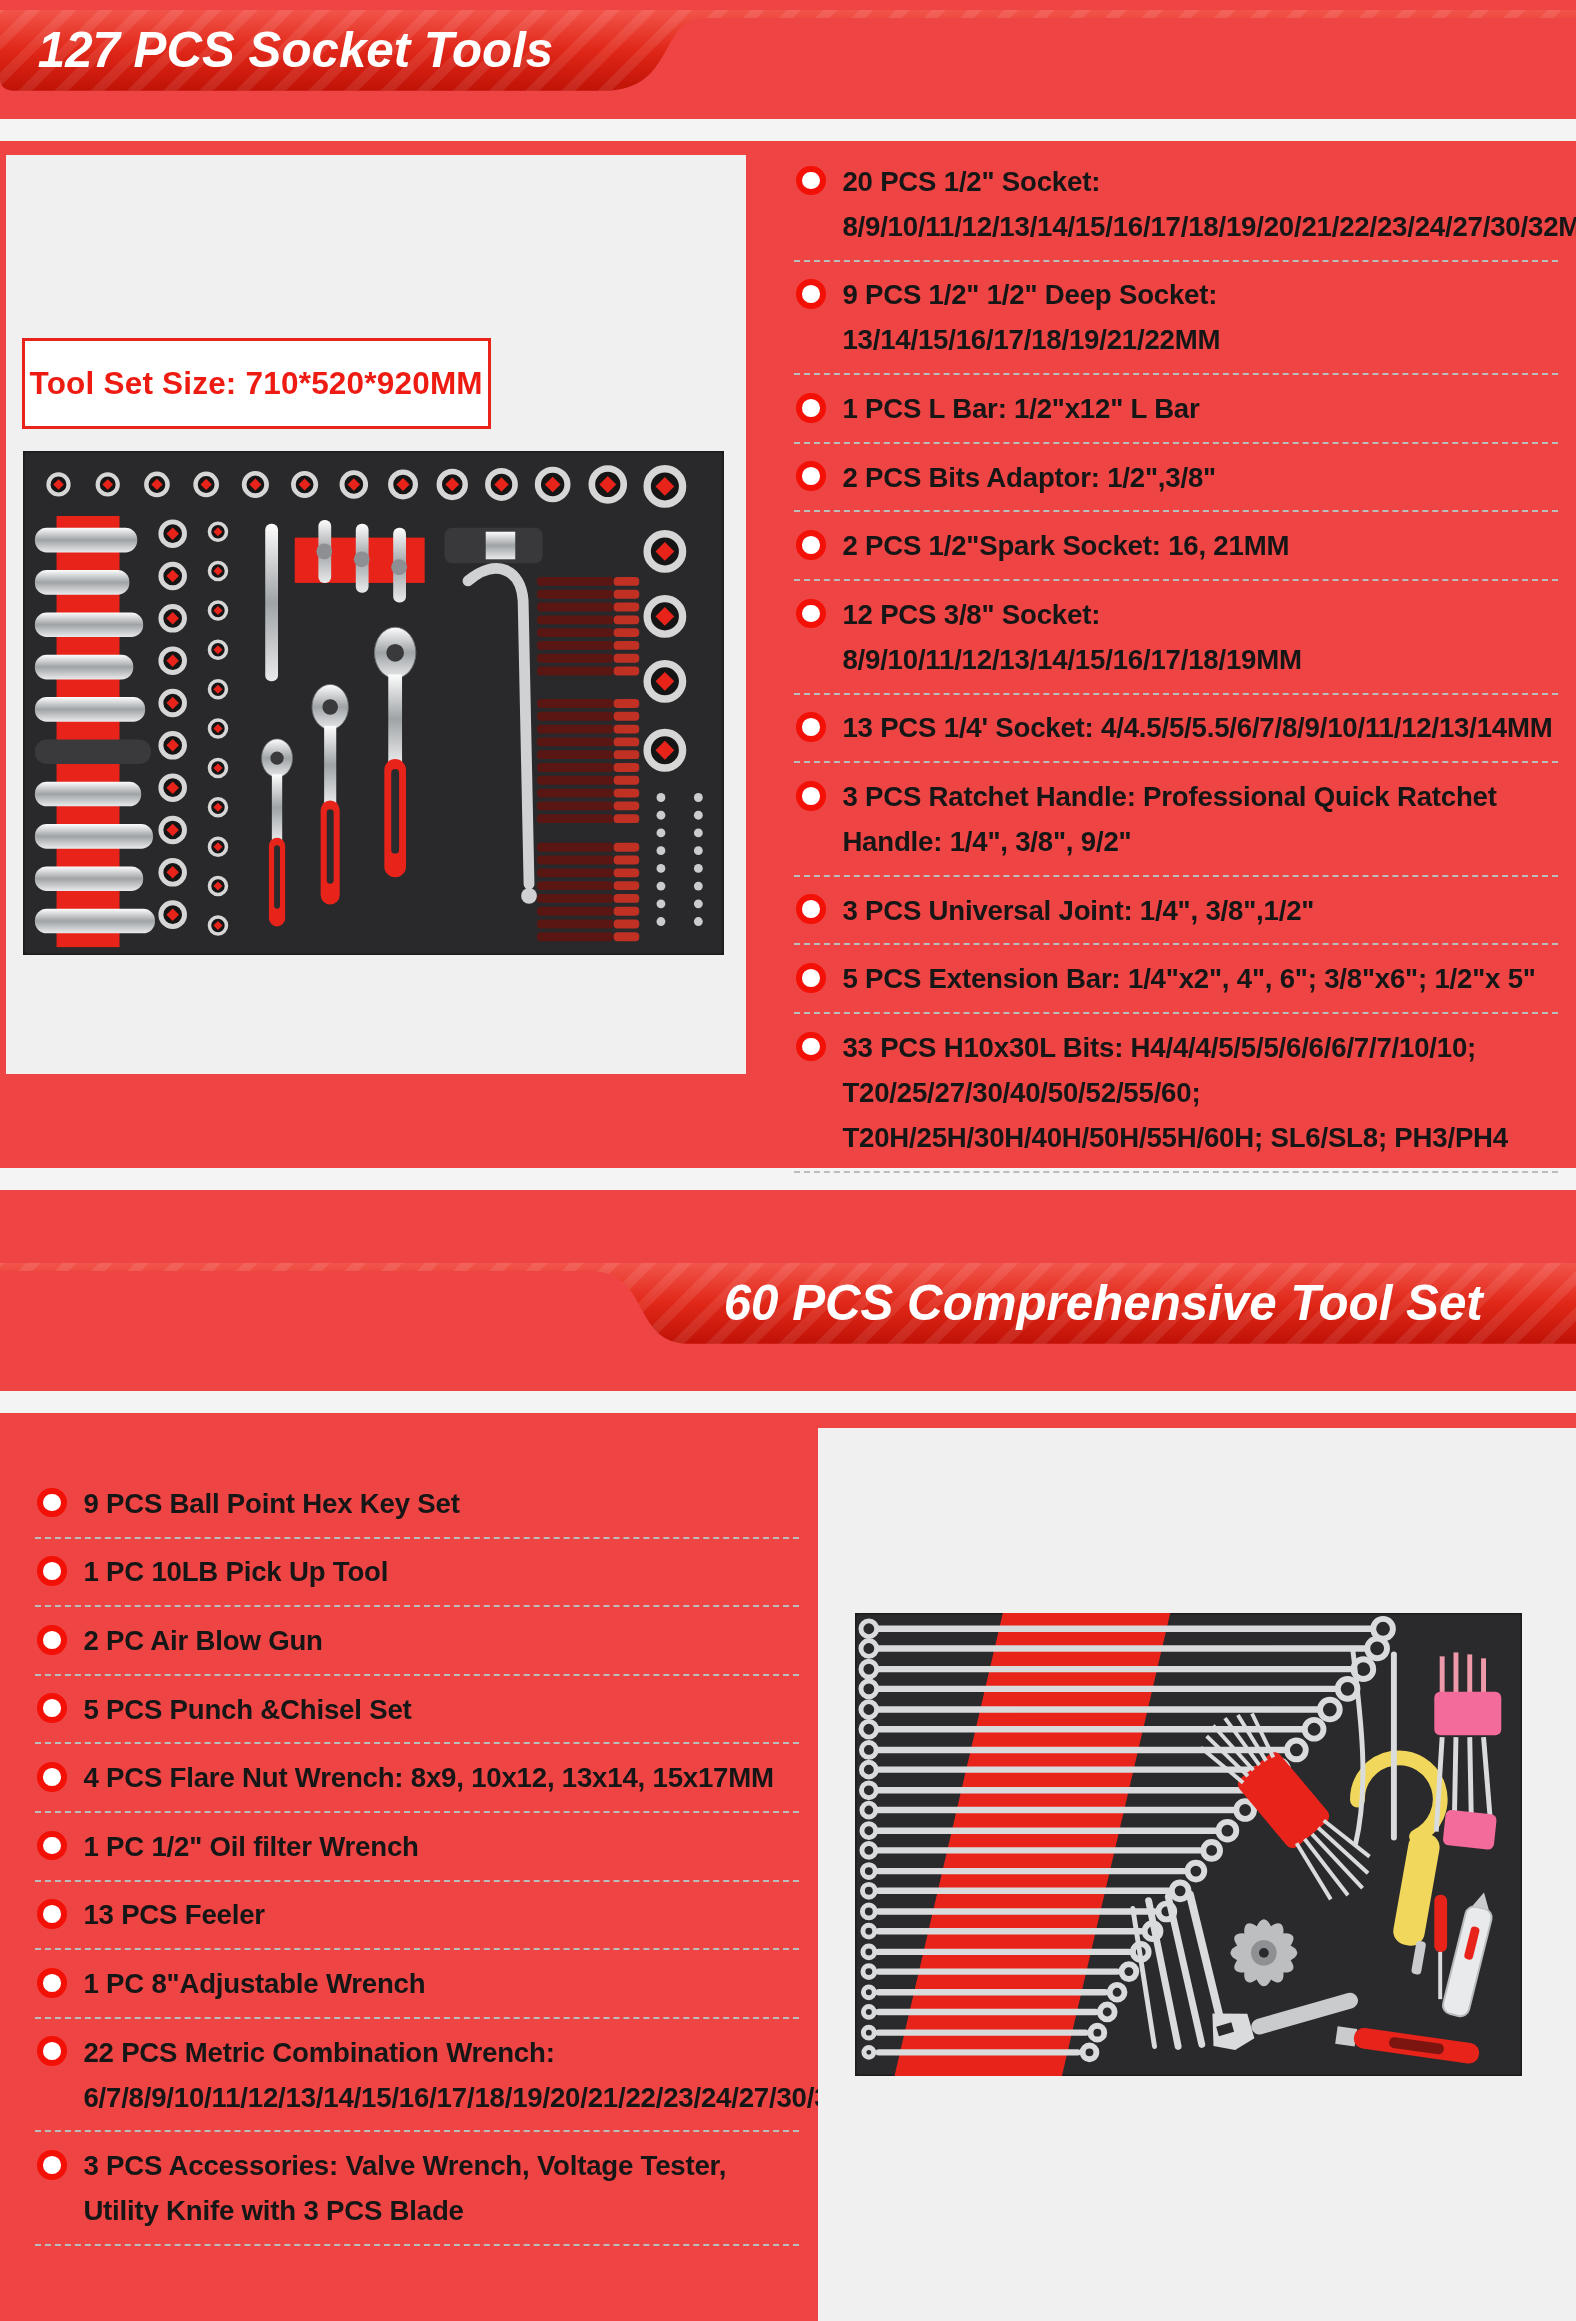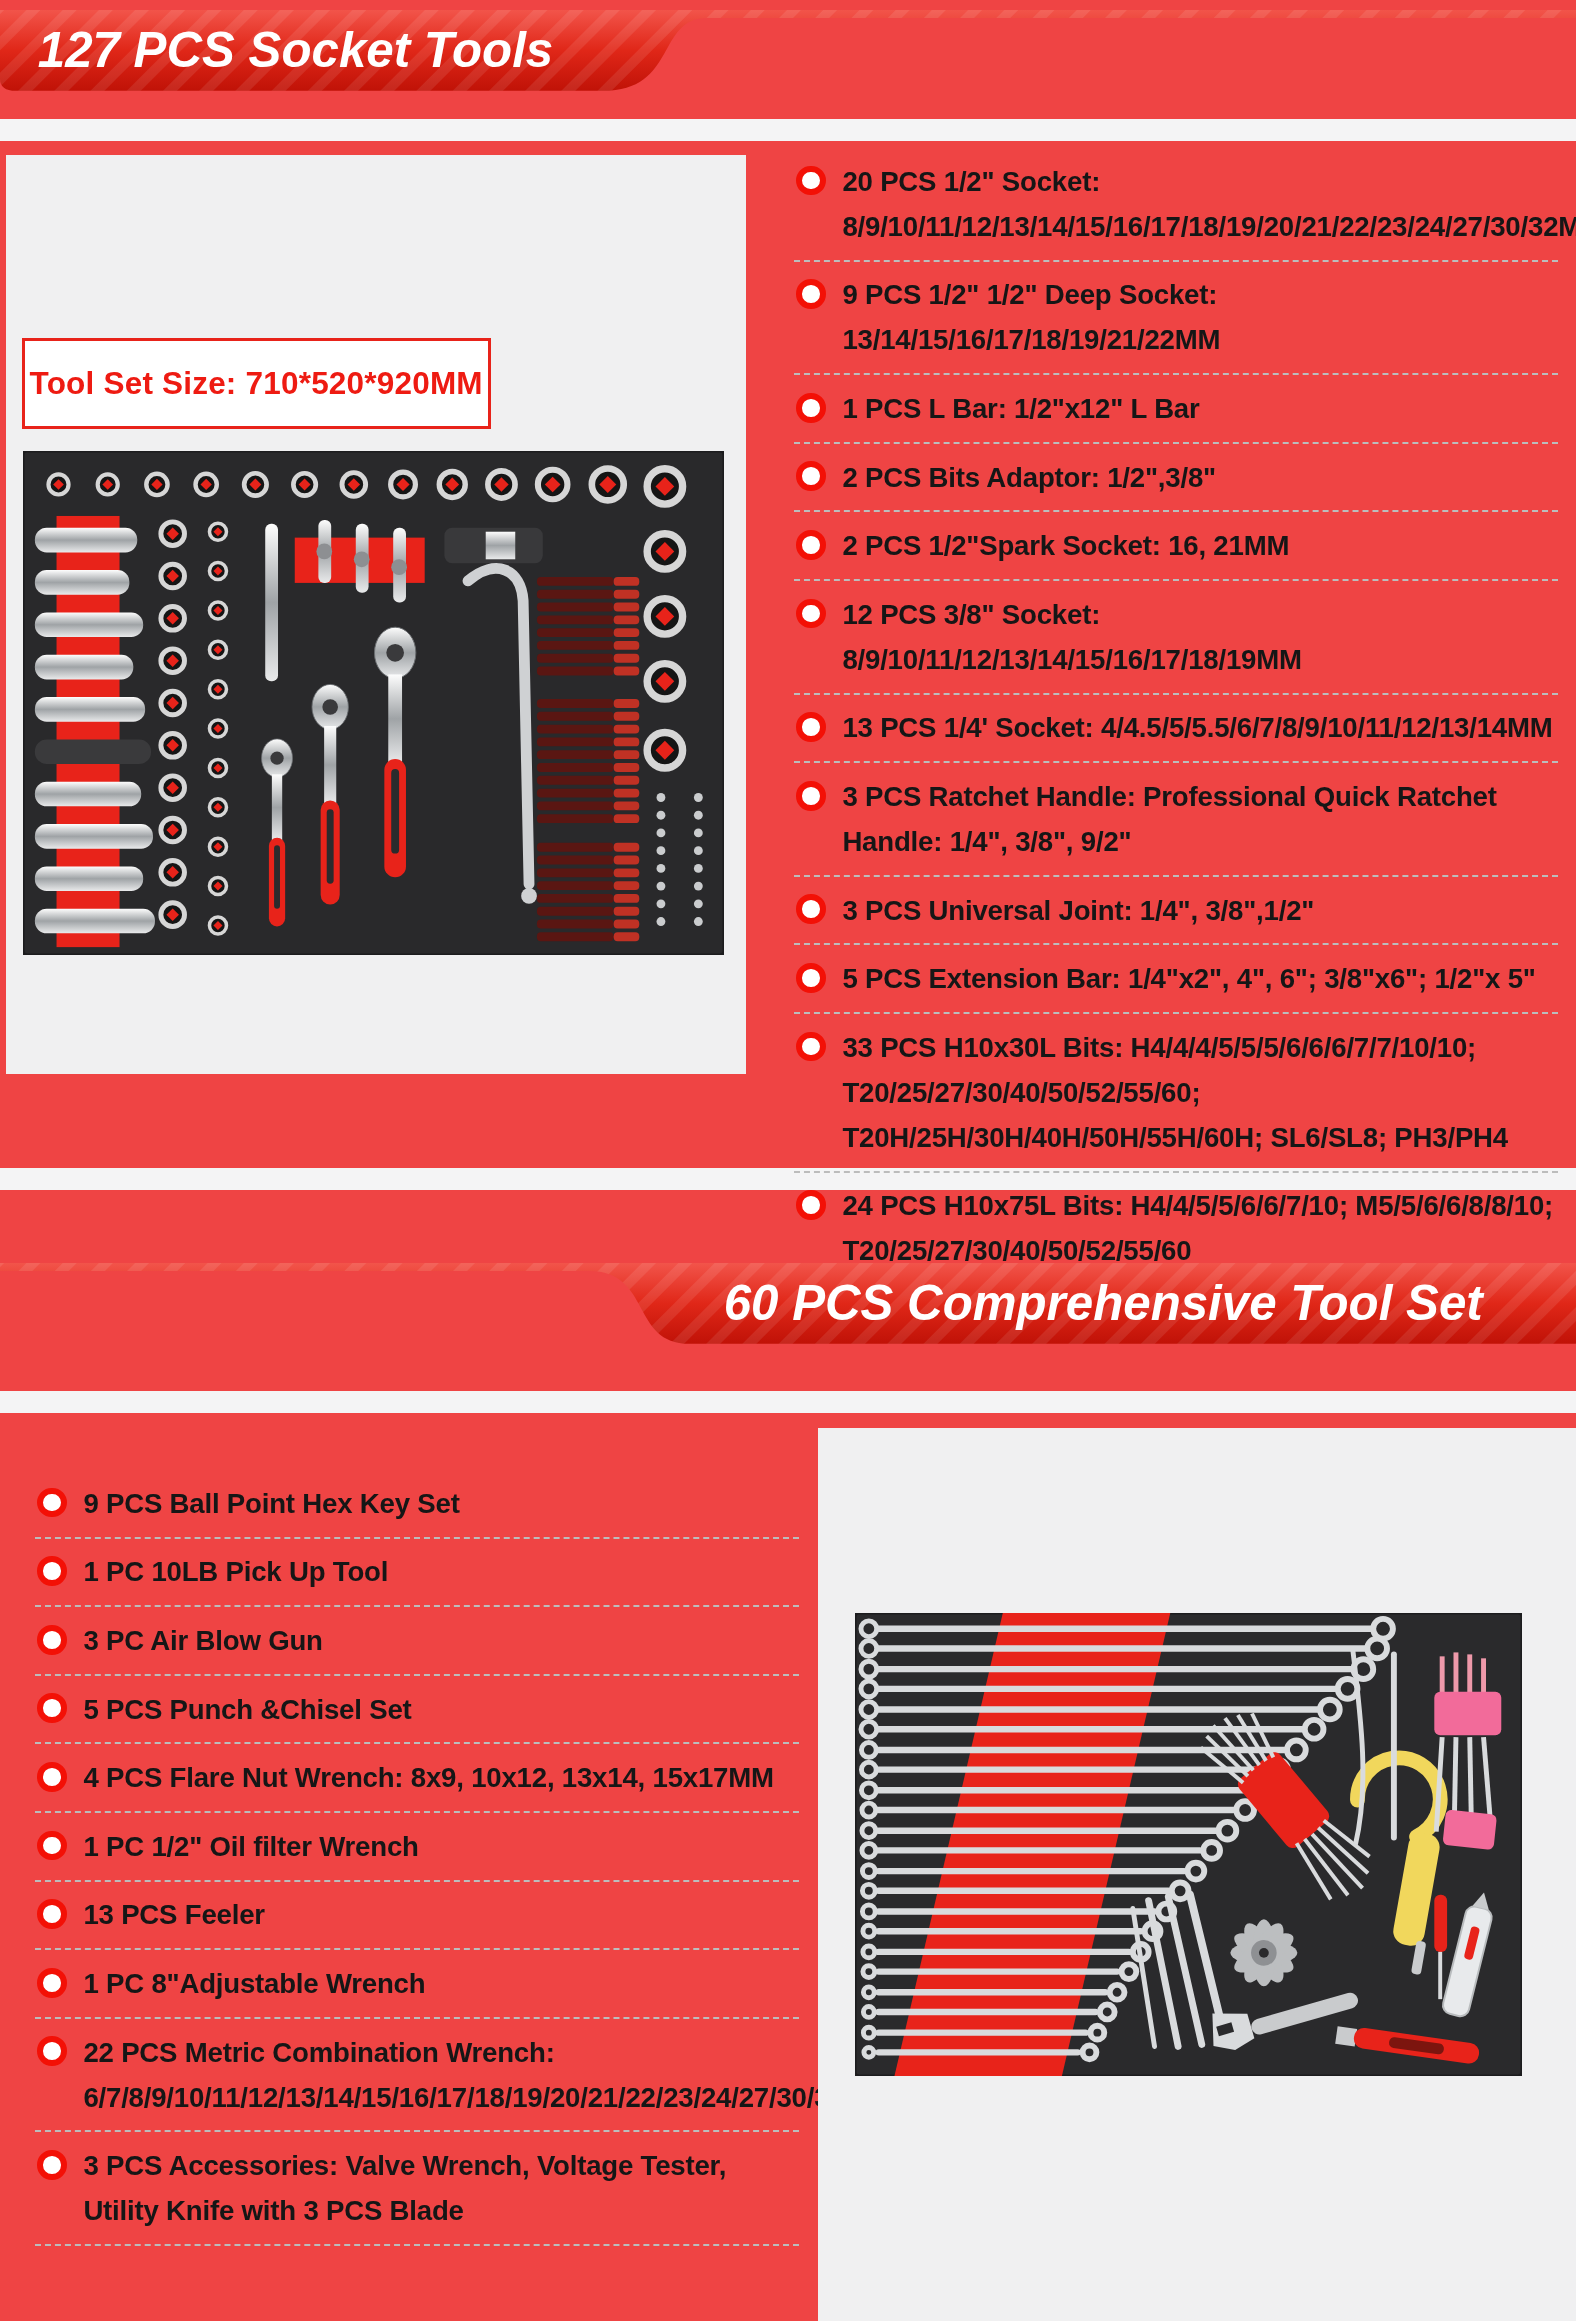--- a/index.html
+++ b/index.html
@@ -251,44 +251,40 @@
         <span class="spec-text">3 PCS Universal Joint: 1/4", 3/8",1/2"</span>
       </div>
     <div class="spec-item">
         <span class="bullet"></span>
         <span class="spec-text">5 PCS Extension Bar: 1/4"x2", 4", 6"; 3/8"x6"; 1/2"x 5"</span>
       </div>
     <div class="spec-item">
         <span class="bullet"></span>
         <span class="spec-text">33 PCS H10x30L Bits: H4/4/4/5/5/5/6/6/6/7/7/10/10; T20/25/27/30/40/50/52/55/60; T20H/25H/30H/40H/50H/55H/60H; SL6/SL8; PH3/PH4</span>
       </div>
-    <div class="spec-item">
-        <span class="bullet"></span>
-        <span class="spec-text">24 PCS H10x75L Bits: H4/4/5/5/6/6/7/10; M5/5/6/6/8/8/10; T20/25/27/30/40/50/52/55/60</span>
-      </div>
   </div>
 
   <svg class="banner-svg" id="banner2" viewBox="0 0 1600 100">
     <path d="M 0 10 L 1600 10 L 1600 92 L 700 92 C 640 92 662 18 598 18 L 0 18 Z" fill="url(#rg1)"></path>
     <path d="M 0 10 L 1600 10 L 1600 92 L 700 92 C 640 92 662 18 598 18 L 0 18 Z" fill="url(#st1)"></path>
     <text class="banner-text" x="1120" y="68" font-size="50" text-anchor="middle">60 PCS Comprehensive Tool Set</text>
   </svg>
 
   <div class="spec-list" id="list2">
     <div class="spec-item">
         <span class="bullet"></span>
         <span class="spec-text">9 PCS Ball Point Hex Key Set</span>
       </div>
     <div class="spec-item">
         <span class="bullet"></span>
         <span class="spec-text">1 PC 10LB Pick Up Tool</span>
       </div>
     <div class="spec-item">
         <span class="bullet"></span>
-        <span class="spec-text">3 PC Air Blow Gun</span>
+        <span class="spec-text">2 PC Air Blow Gun</span>
       </div>
     <div class="spec-item">
         <span class="bullet"></span>
         <span class="spec-text">5 PCS Punch &amp;Chisel Set</span>
       </div>
     <div class="spec-item">
         <span class="bullet"></span>
         <span class="spec-text">4 PCS Flare Nut Wrench: 8x9, 10x12, 13x14, 15x17MM</span>
       </div>
     <div class="spec-item">

